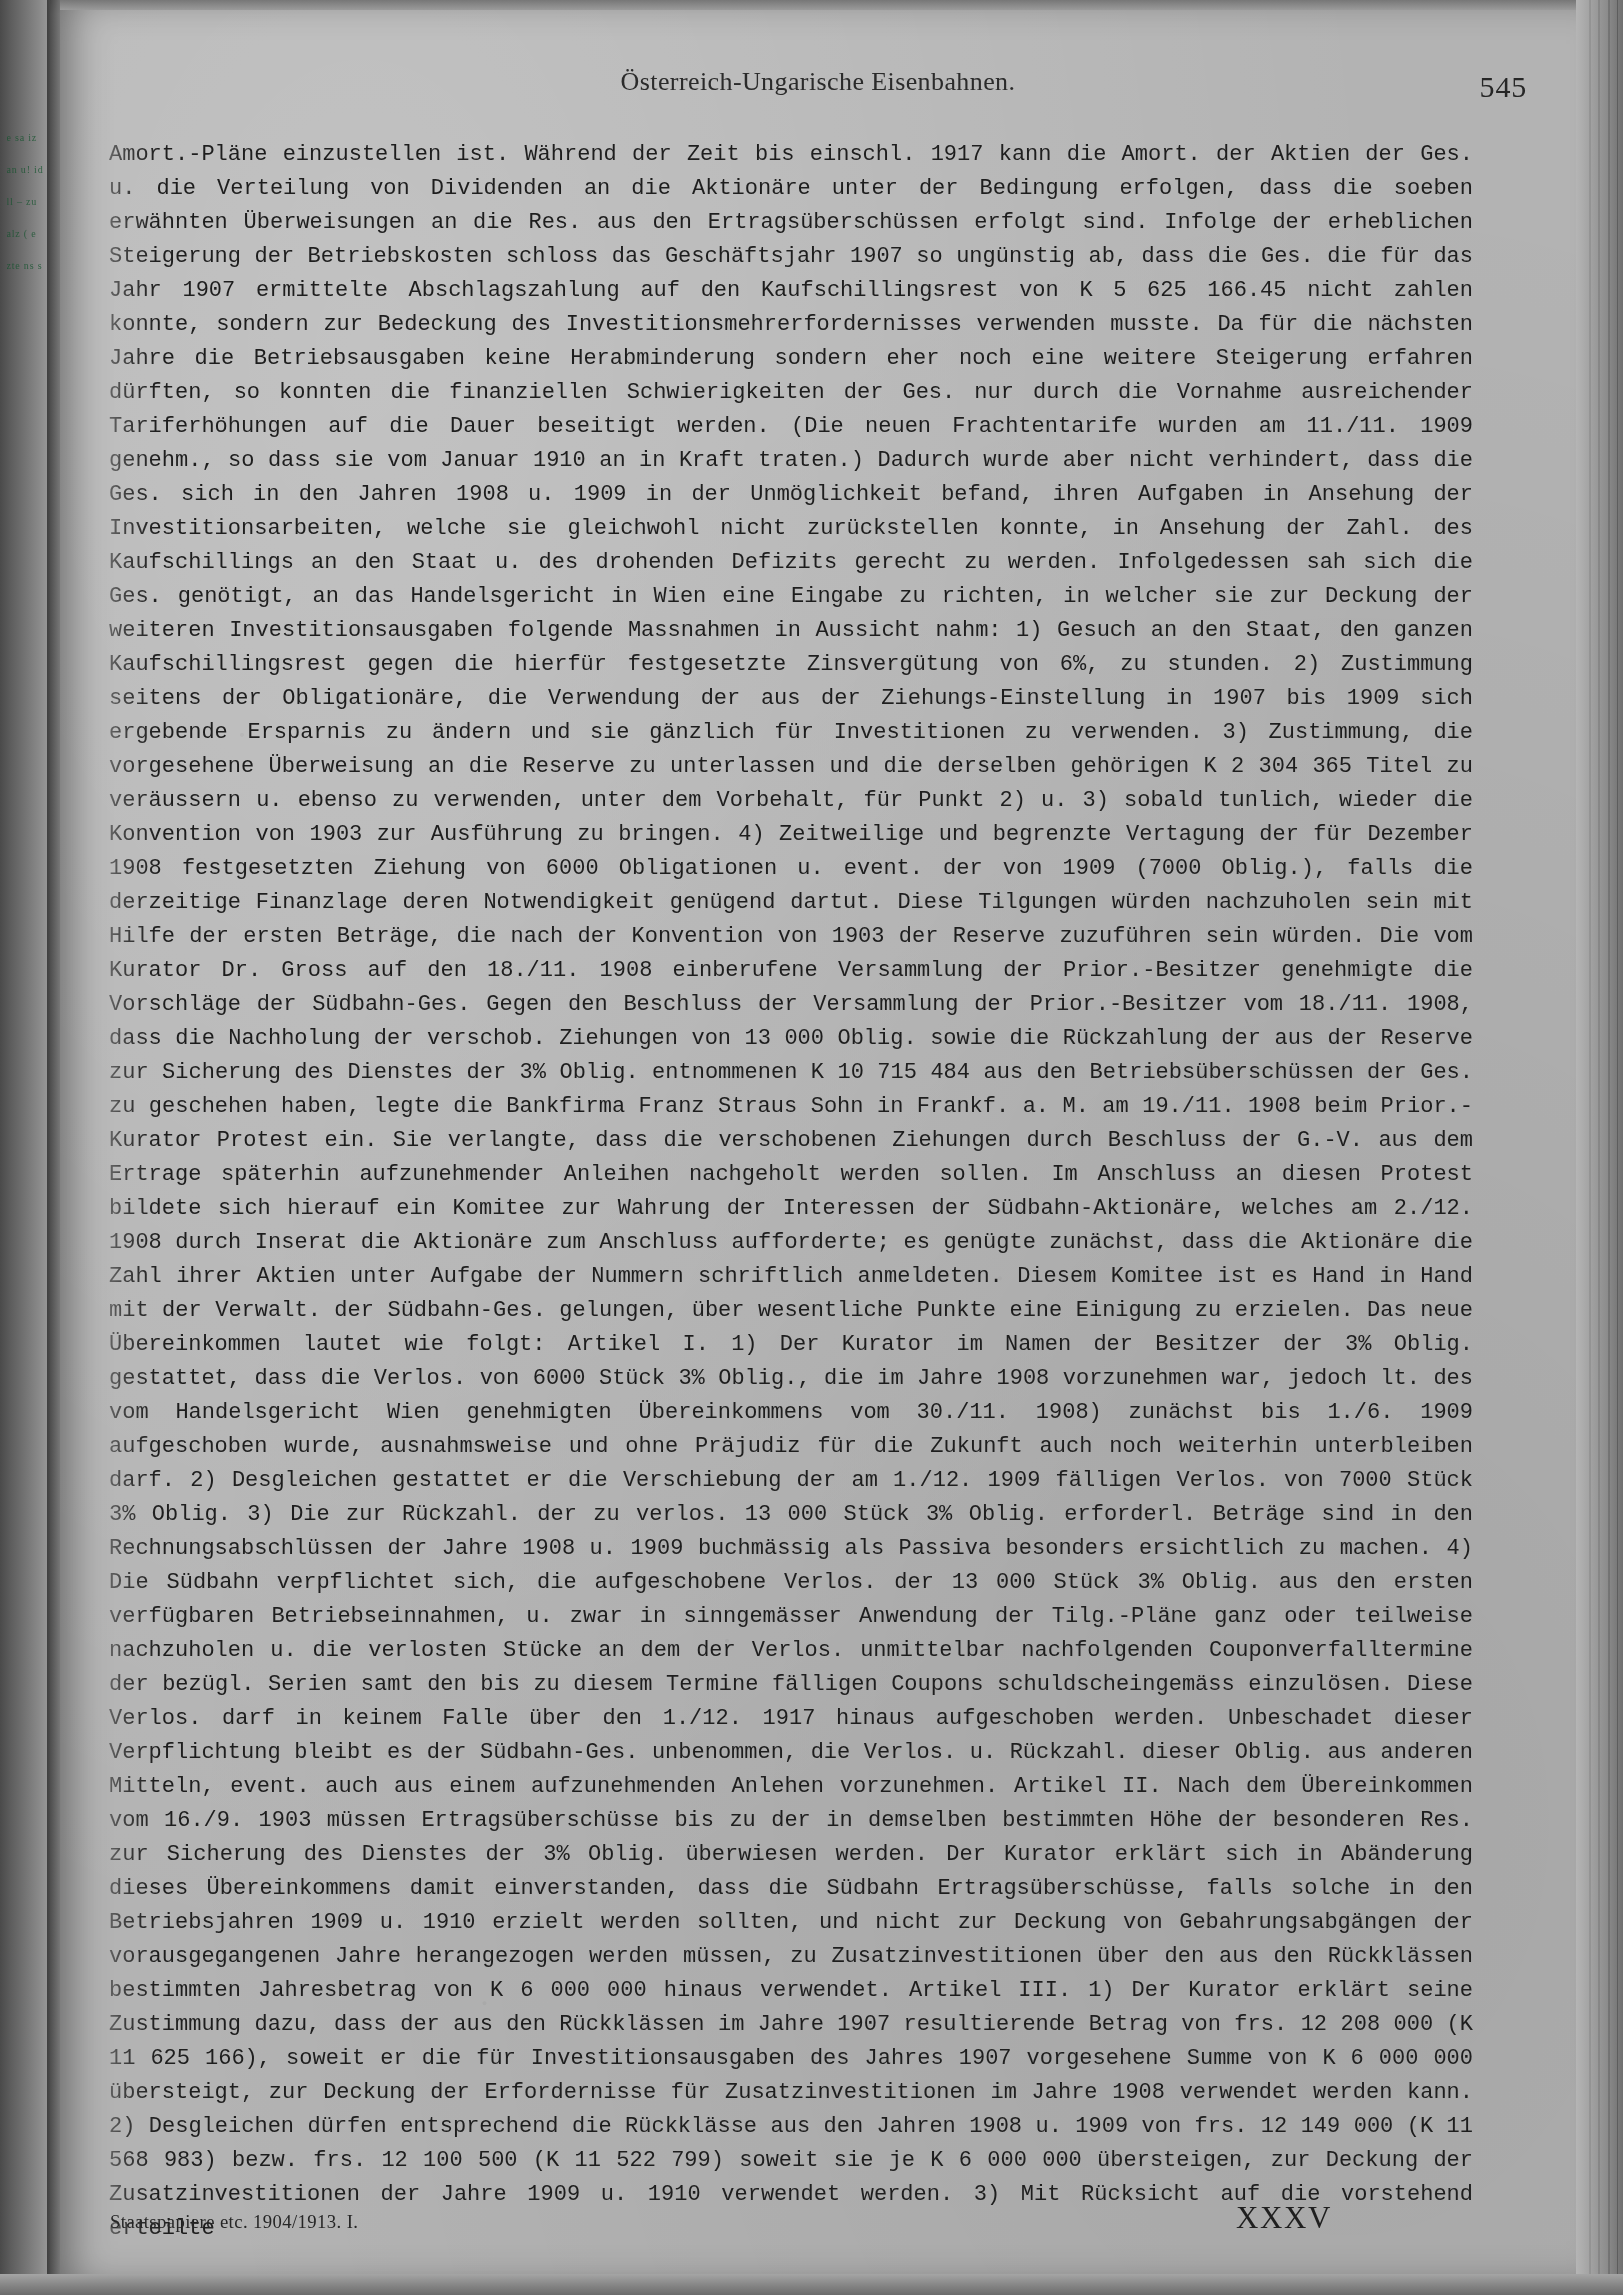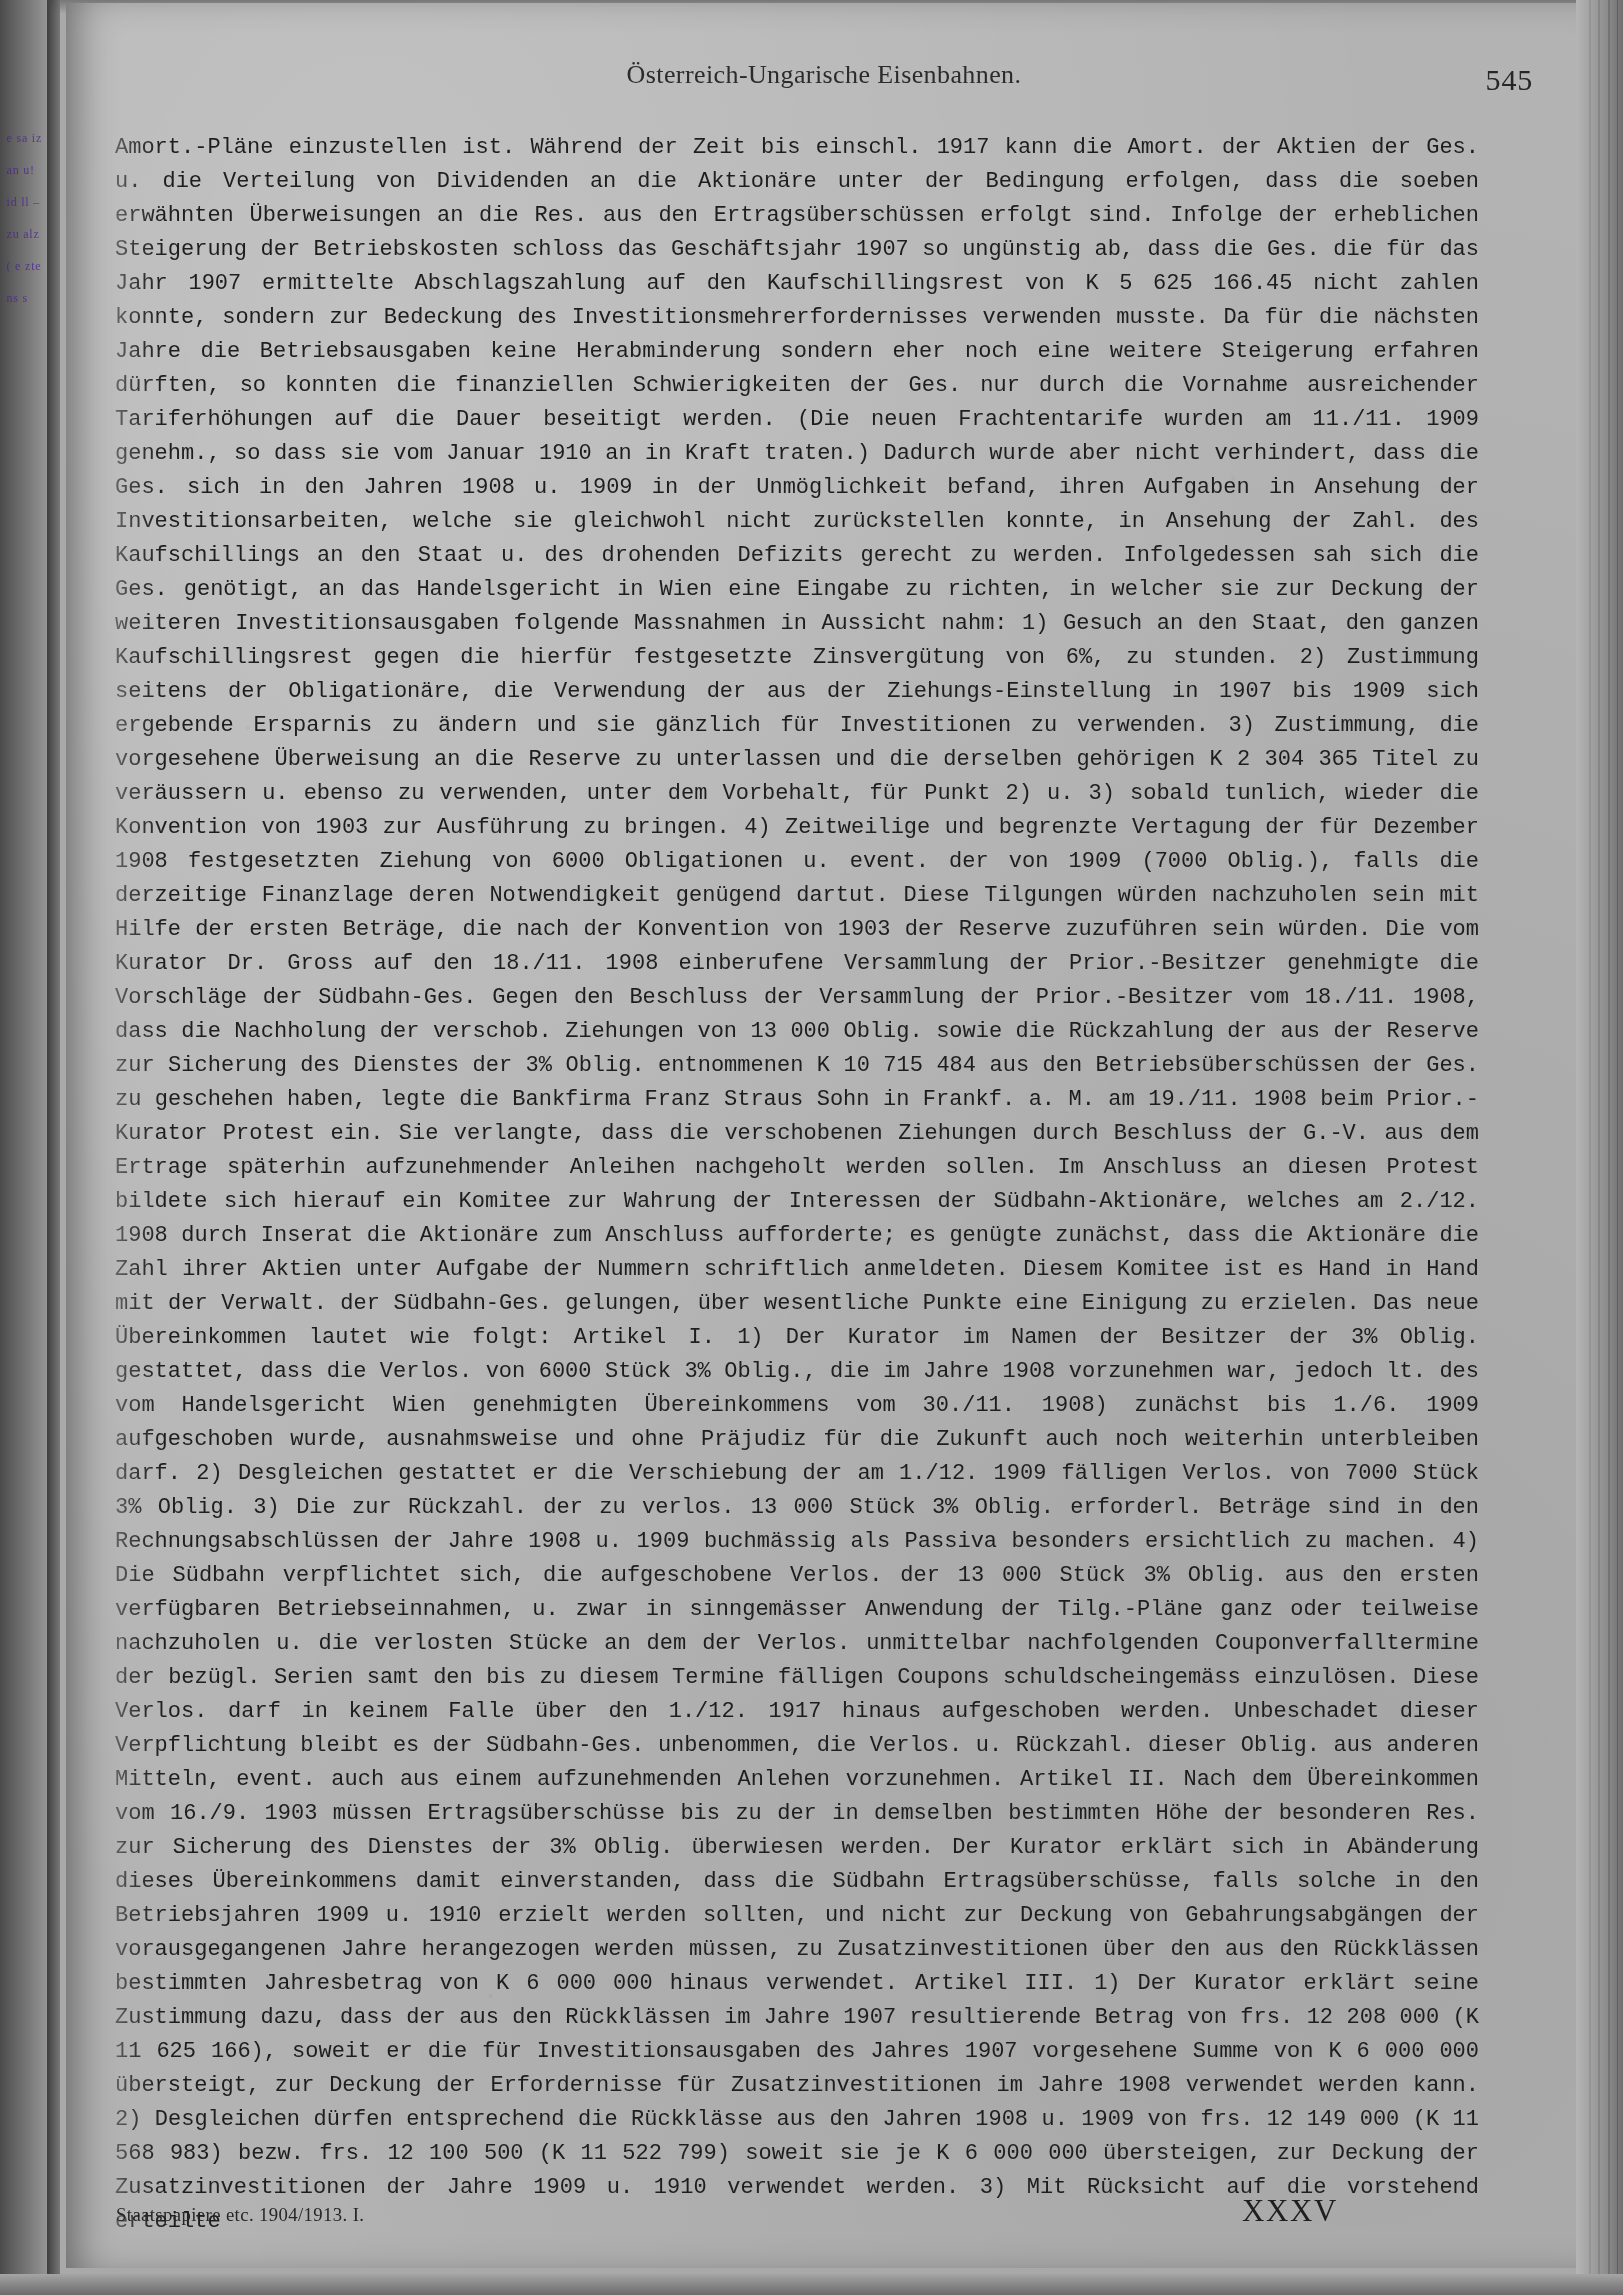--- a/index.html
+++ b/index.html
@@ -34,22 +34,22 @@
     left: 47px; top: 0;
     width: 13px; height: 2295px;
     background: linear-gradient(to right, #2e2e2e 0%, #6e6e6e 100%);
     opacity: .85;
   }
   
   .bleed {
     position: absolute;
     left: 6.5px; top: 122px;
     width: 39px;
-    color: #4c1d95;
-    font-size: 12px;
+    color: #14532d;
+    font-size: 10px;
     line-height: 32px;
     letter-spacing: 0.8px;
     opacity: .75;
     overflow: hidden;
     height: 1136px;
   }
 
   
   .edge-right {
     position: absolute;
@@ -71,29 +71,28 @@
   .edge-bottom {
     position: absolute;
     left: 0; bottom: 0; width: 1623px; height: 21px;
     background: linear-gradient(to top, #6a6a6a 0%, #a5a5a5 100%);
   }
 
   
   #paper {
     position: absolute;
     left: 60px;
-    top: 3px;
+    top: 10px;
     width: 1516px;
     height: 2265px;
     background: #b3b3b3;
     background-image:
       radial-gradient(ellipse at 20% 15%, rgba(255,255,255,.20), rgba(255,255,255,0) 60%),
       radial-gradient(ellipse at 85% 80%, rgba(0,0,0,.07), rgba(0,0,0,0) 65%);
     box-shadow: inset 24px 0 41px -16px rgba(0,0,0,.45);
-    margin-left: 6px;
   }
   
   #paper::after {
     content: "";
     position: absolute;
     inset: 0;
     pointer-events: none;
     background-image:
       radial-gradient(circle at 12% 32%, rgba(0,0,0,.05) 0 1.6px, transparent 2.4px),
       radial-gradient(circle at 44% 72%, rgba(0,0,0,.05) 0 1.6px, transparent 2.4px),

